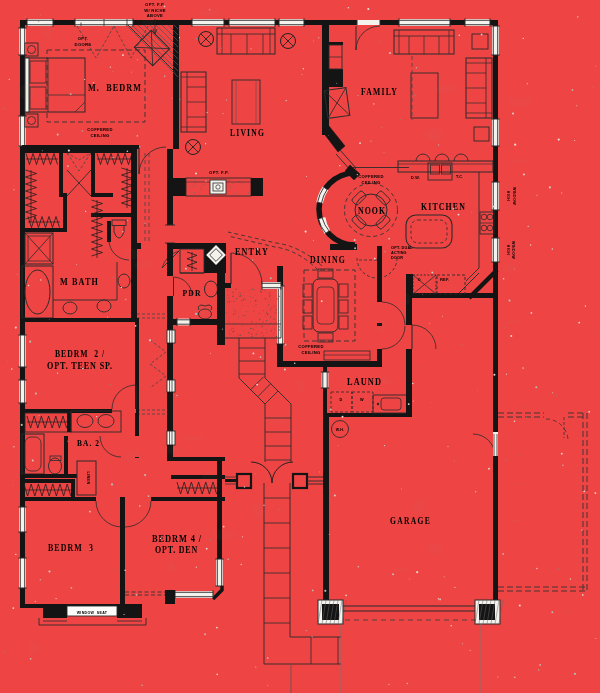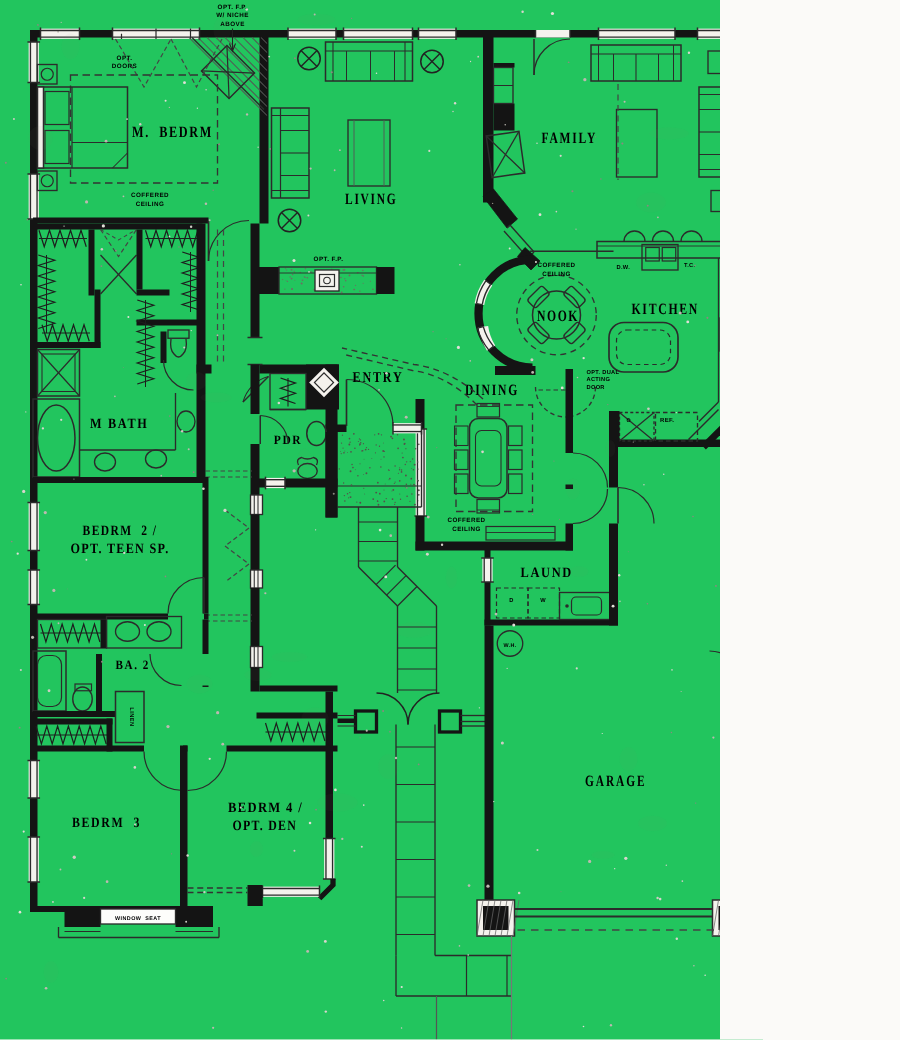--- a/index.html
+++ b/index.html
@@ -1,15 +1,15 @@
 <!DOCTYPE html>
 <html><head><meta charset="utf-8">
 <style>
 html,body{margin:0;padding:0;background:#fbfaf8;}
-#plan{width:480px;height:693px;position:relative;background:#22c55e;overflow:hidden;}
+#plan{width:600px;height:693px;position:relative;background:#ef4444;overflow:hidden;}
 .lbl{font-family:"Liberation Serif",serif;font-weight:bold;fill:#000;}
 .tiny{font-family:"Liberation Sans",sans-serif;font-weight:bold;fill:#000;}
 </style></head><body>
 <div id="plan">
 <svg width="600" height="693" viewBox="0 0 600 693" shape-rendering="geometricPrecision">
 
 <rect x="20" y="20" width="478" height="5" fill="#141414"></rect>
 
 <rect x="20" y="20" width="5" height="588" fill="#141414"></rect>
 

